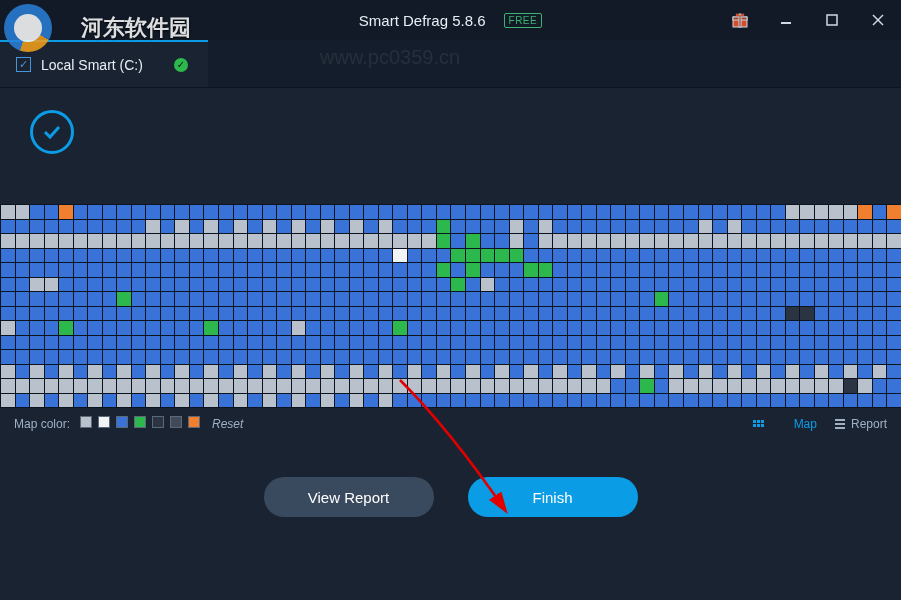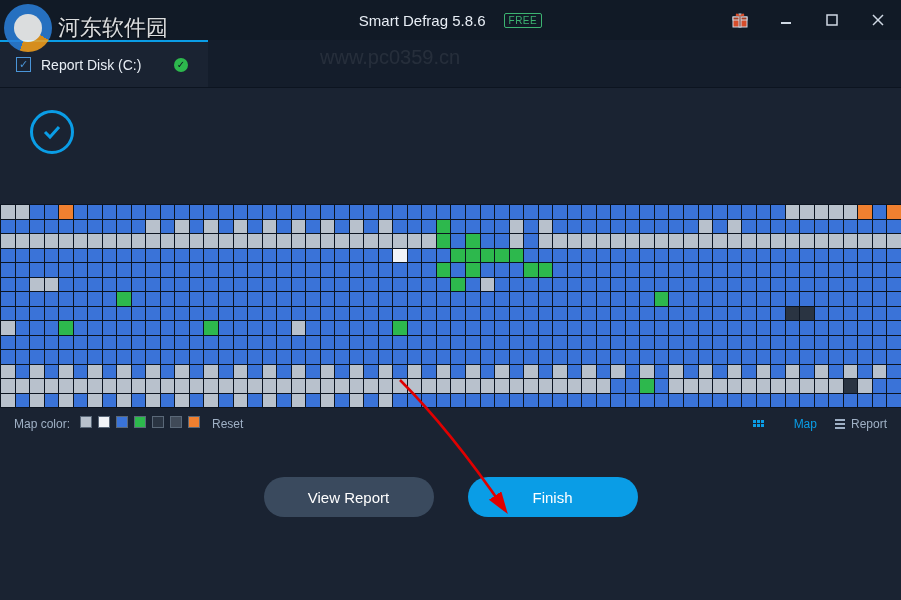--- a/index.html
+++ b/index.html
@@ -34,23 +34,24 @@
     }
     .logo-circle::before {
       content: "";
       position: absolute;
       inset: 10px;
       border-radius: 50%;
       background: #fff;
     }
     .logo-text {
       font-size: 22px;
-      font-weight: normal;
+      font-weight: bold;
       color: #fff;
       text-shadow: 0 1px 2px #000;
+      margin-left: 23px;
     }
     .watermark-url {
       position: absolute;
       top: 46px;
       left: 320px;
       color: rgba(255,255,255,0.08);
       font-size: 20px;
       z-index: 2;
     }
     .titlebar {
@@ -184,21 +185,21 @@
       color: #9fb0c5;
     }
     .legend-label { margin-right: 10px; }
     .swatch {
       width: 12px;
       height: 12px;
       border: 1px solid #5a6878;
       margin-right: 6px;
       display: inline-block;
     }
-    .reset-link { color: #9fb0c5; margin-left: 6px; cursor: pointer; }
+    .reset-link { color: #9fb0c5; margin-left: 6px; cursor: pointer; font-style: italic; }
     .view-toggles {
       margin-left: auto;
       display: flex;
       gap: 18px;
       color: #9fb0c5;
     }
     .view-toggle { display: inline-flex; align-items: center; gap: 6px; cursor: pointer; }
     .view-toggle.active { color: #0a9de6; gap: 30px; }
     .grid-icon {
       display: inline-grid;
@@ -279,21 +280,21 @@
           <line x1="2" y1="2" x2="12" y2="12" stroke-width="1.5"></line>
           <line x1="12" y1="2" x2="2" y2="12" stroke-width="1.5"></line>
         </svg>
     </div>
   </div>
 </div>
 
 <div class="tabbar">
   <div class="tab active">
     <span class="checkbox">✓</span>
-    <span class="tab-label">Report Disk (C:)</span>
+    <span class="tab-label">Local Smart (C:)</span>
     <span class="ok-icon">✓</span>
   </div>
 </div>
 
 <div class="state-block">
   <div class="state-ring">
     <svg width="22" height="22" viewBox="0 0 22 22">
         <polyline points="4,11 9,16 18,6"></polyline>
       </svg>
   </div>

